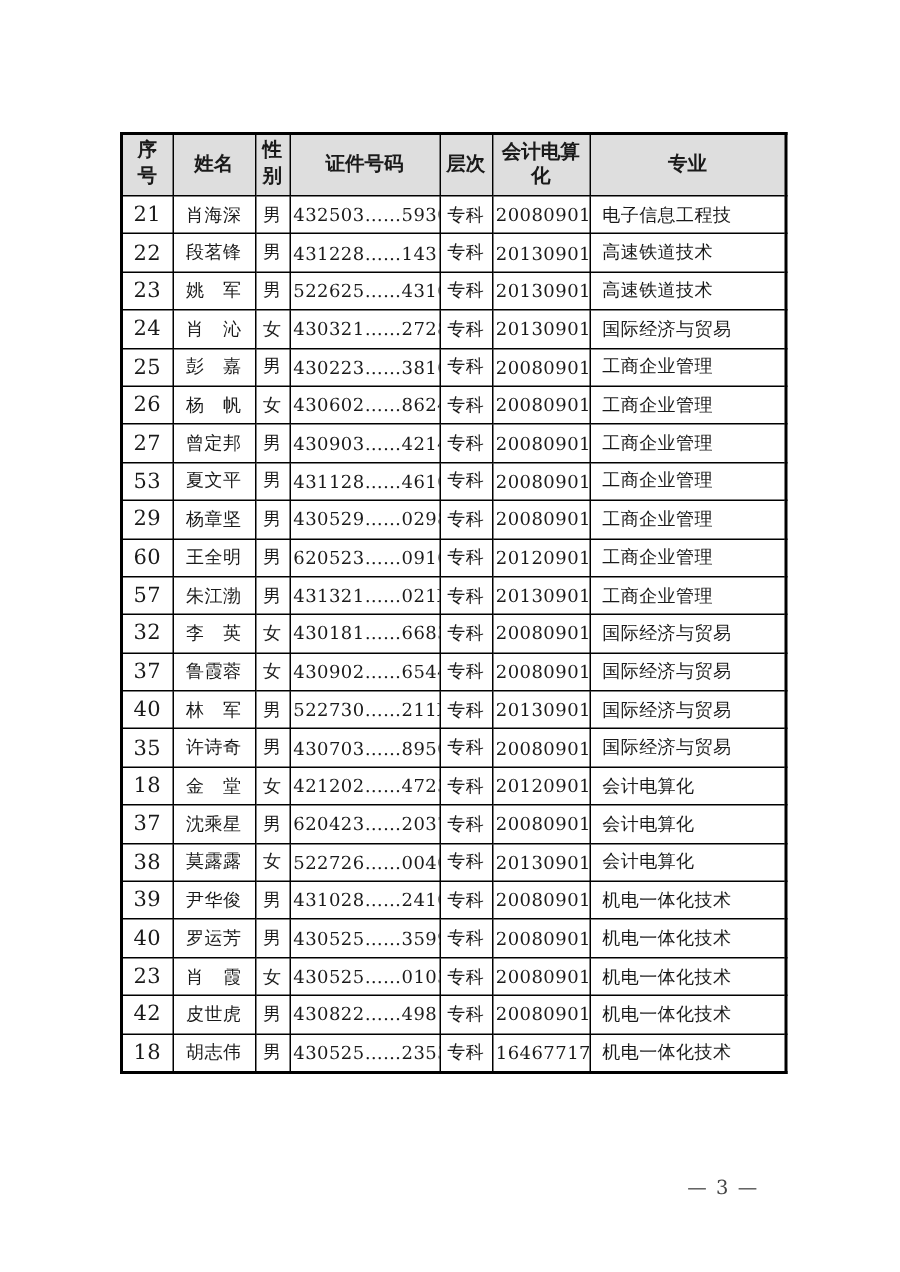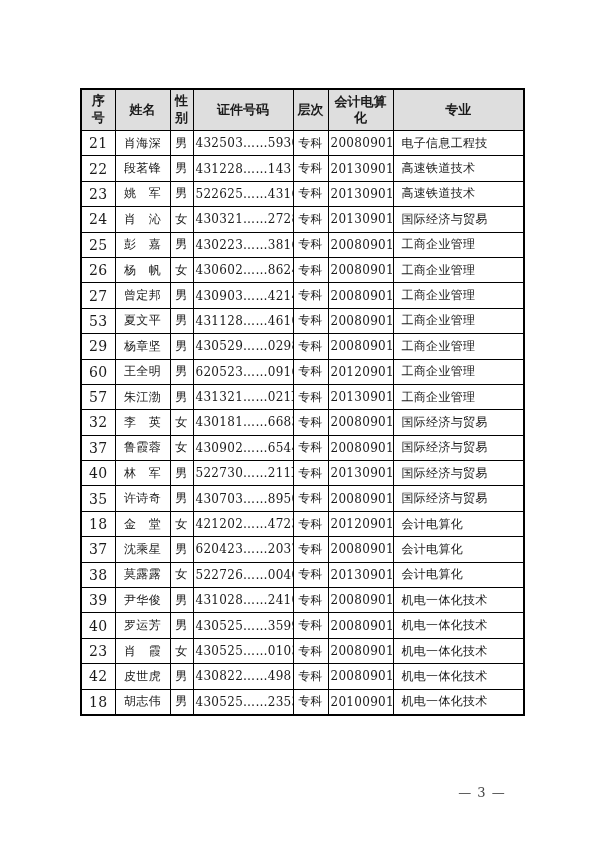--- a/index.html
+++ b/index.html
@@ -299,21 +299,21 @@
           <td class="col-level">专科</td>
           <td class="col-date">20080901</td>
           <td class="col-major">机电一体化技术</td>
         </tr>
         <tr>
           <td class="col-no">18</td>
           <td class="col-name">胡志伟</td>
           <td class="col-gender">男</td>
           <td class="col-id">430525……2353</td>
           <td class="col-level">专科</td>
-          <td class="col-date">20100901</td>
+          <td class="col-date">16467717</td>
           <td class="col-major">机电一体化技术</td>
         </tr>
       </tbody>
   </table>
 
   <div class="page-footer">— 3 —</div>
 
 </div>
 
 </body></html>

